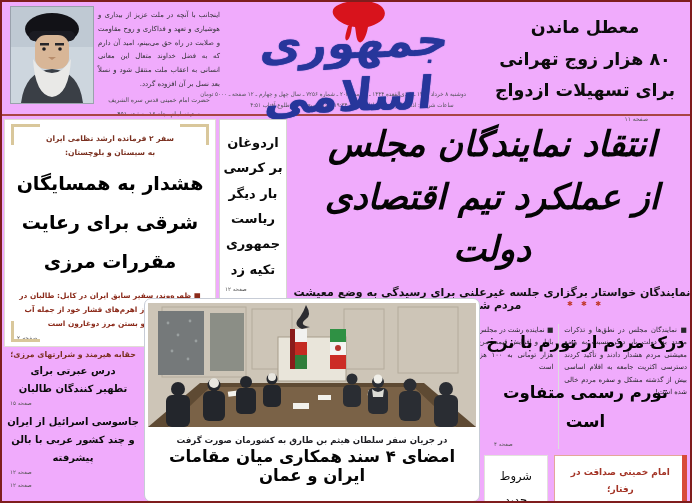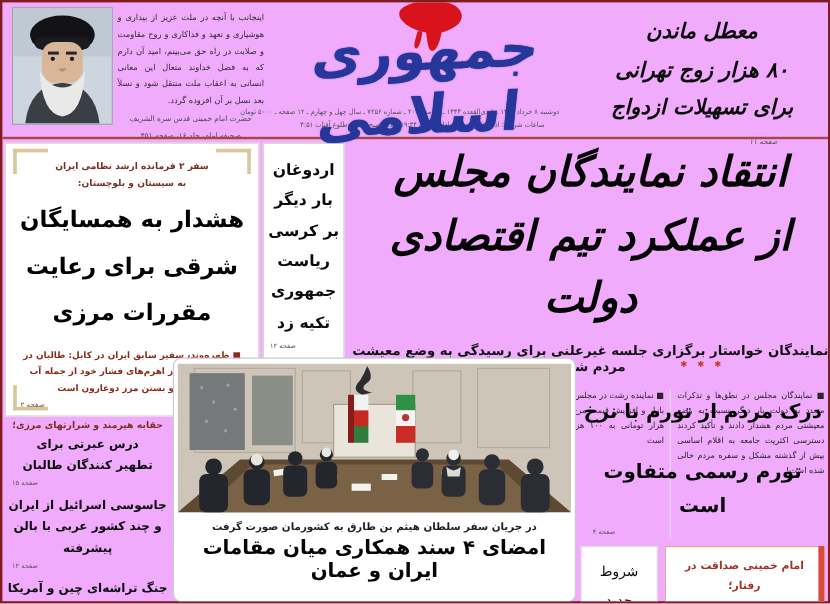--- a/index.html
+++ b/index.html
@@ -12,21 +12,21 @@
   .quote{left:96px;top:7px;width:122px;height:96px;font-size:6.9px;line-height:2.0;color:#2f2f33;
          text-align:justify;font-weight:500;}
   .quote .attr{display:block;text-align:center;font-size:6.2px;margin-top:2px;color:#4a4a4e;}
   .masthead{left:224px;top:0px;width:252px;height:86px;text-align:center;}
   .masthead .title{position:relative;z-index:2;font-size:45px;font-weight:bold;color:#27369b;
          transform:skewX(-8deg) rotate(-2deg);display:inline-block;margin-top:14px;letter-spacing:-2px;
          text-shadow:0 0 1px #27369b;}
   .drop{position:absolute;left:96px;top:-4px;z-index:1;}
   .dateline{left:226px;top:86px;width:248px;text-align:center;color:#53535a;}
   .dateline div{white-space:nowrap;font-size:6px;line-height:1.9;transform:scaleX(0.92);transform-origin:center;}
-  .topright{left:480px;top:10px;width:206px;text-align:center;font-style:italic;}
+  .topright{left:480px;top:10px;width:206px;text-align:center;}
   .topright .hl{font-size:17.5px;font-weight:bold;line-height:1.8;color:#0c0c0c;}
   .topright .ref{font-size:6px;color:#555;text-align:right;margin:8px 40px 0 0;}
   .redrule{left:0;top:112px;width:692px;height:2px;background:#a84543;}
 
   
   .westbox{left:2px;top:117px;width:212px;height:228px;border:1px solid #e0ddd4;background:#fff;padding-top:12px;text-align:center;}
   .corner{position:absolute;width:26px;height:18px;border:0 solid #d9c79b;}
   .c-tl{top:4px;right:6px;border-top-width:3px;border-right-width:3px;}
   .c-tr{top:4px;left:6px;border-top-width:3px;border-left-width:3px;}
   .c-bl{bottom:4px;right:6px;border-bottom-width:3px;border-right-width:3px;}
@@ -136,22 +136,22 @@
     <div class="kick">به سیستان و بلوچستان:</div>
     <div class="hl">هشدار به همسایگان</div>
     <div class="hl">شرقی برای رعایت</div>
     <div class="hl">مقررات مرزی</div>
     <div class="note">■ ظهره‌وند، سفیر سابق ایران در کابل: طالبان در حال استفاده از اهرم‌های فشار خود از جمله آب هیرمند و بستن مرز دوغارون است</div>
     <div class="ref">صفحه ۲</div>
   </div>
 
   <div class="abs erdogan">
     <div class="ln">اردوغان</div>
+    <div class="ln">بر کرسی</div>
     <div class="ln">بار دیگر</div>
-    <div class="ln">بر کرسی</div>
     <div class="ln">ریاست</div>
     <div class="ln">جمهوری</div>
     <div class="ln">تکیه زد</div>
     <div class="ref">صفحه ۱۲</div>
   </div>
 
   <div class="abs lead">
     <div class="hl">انتقاد نمایندگان مجلس</div>
     <div class="hl">از عملکرد تیم اقتصادی دولت</div>
     <div class="sub">نمایندگان خواستار برگزاری جلسه غیرعلنی برای رسیدگی به وضع معیشت مردم شدند</div>
@@ -243,21 +243,20 @@
       <div class="ln">درس عبرتی برای</div>
       <div class="ln">تطهیر کنندگان طالبان</div>
       <div class="ref">صفحه ۱۵</div>
     </div>
     <div class="item">
       <div class="ln">جاسوسی اسرائیل از ایران</div>
       <div class="ln">و چند کشور عربی با بالن پیشرفته</div>
       <div class="ref">صفحه ۱۲</div>
     </div>
     <div class="item">
-      <div class="ln">جنگ تراشه‌ای چین و آمریکا</div>
       <div class="ref">صفحه ۱۲</div>
     </div>
 
   </div>
 
   <div class="abs sidebar">
     <div class="orn">✱ ✱ ✱</div>
     <div>
       <div class="hl">درک مردم از تورم با نرخ</div>
       <div class="hl">تورم رسمی متفاوت است</div>

